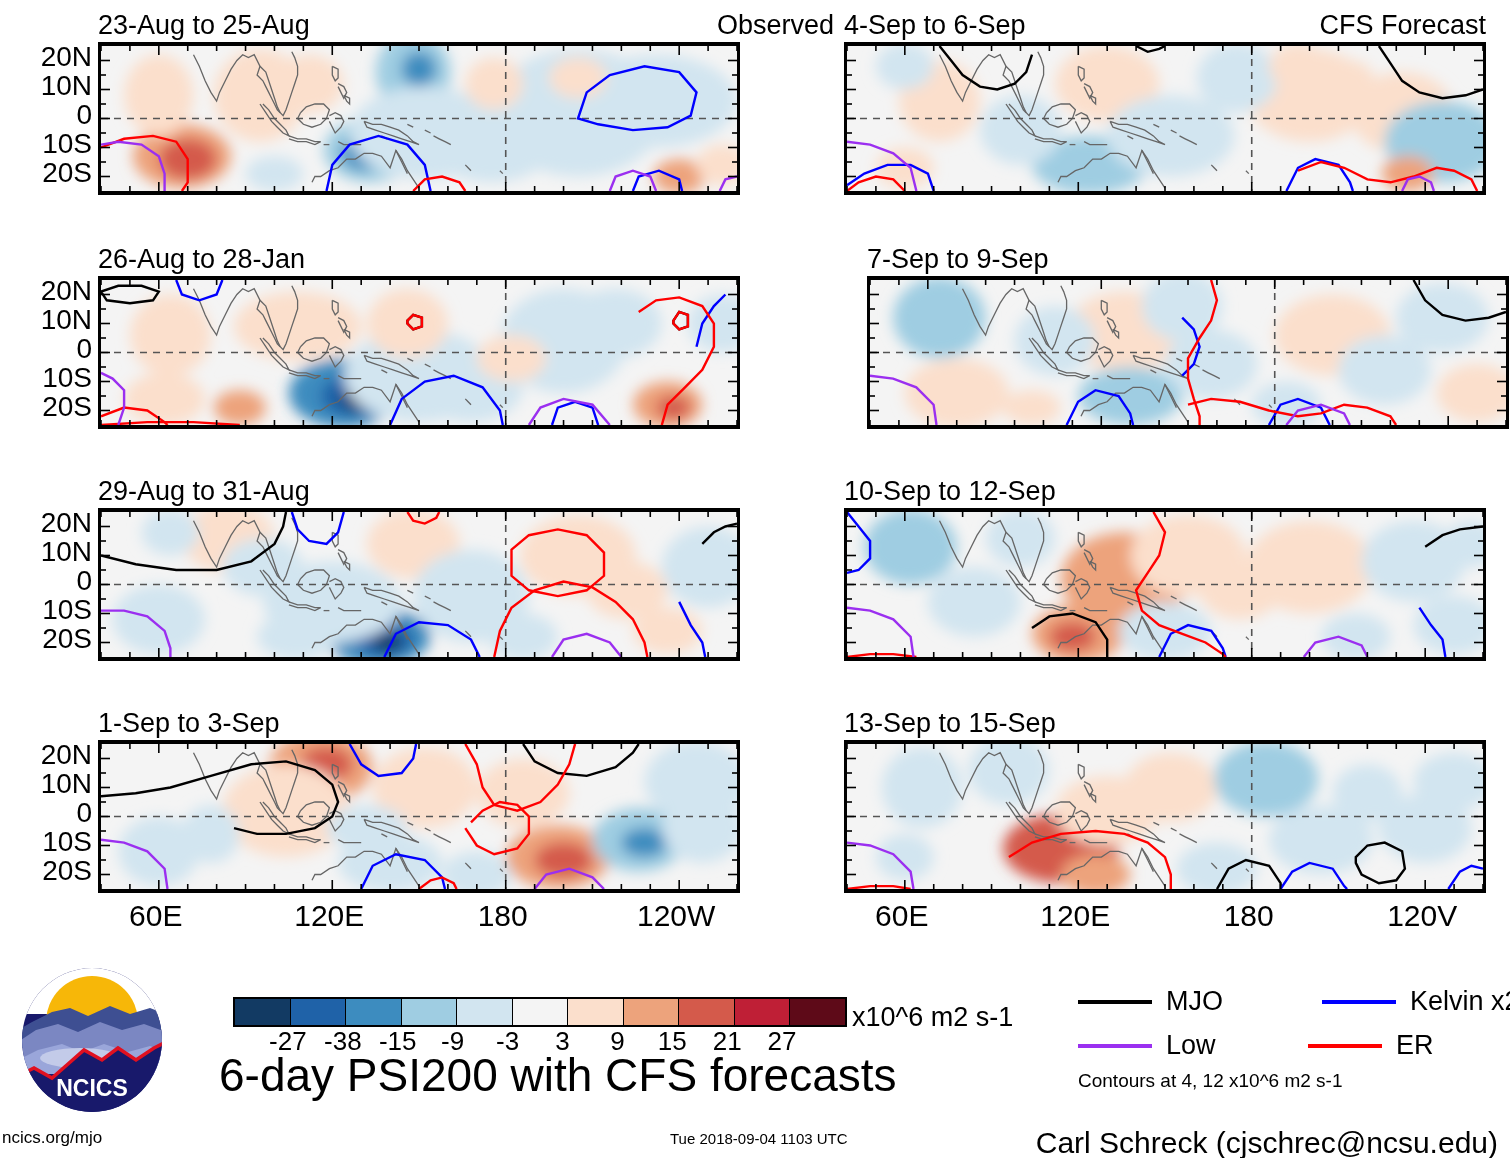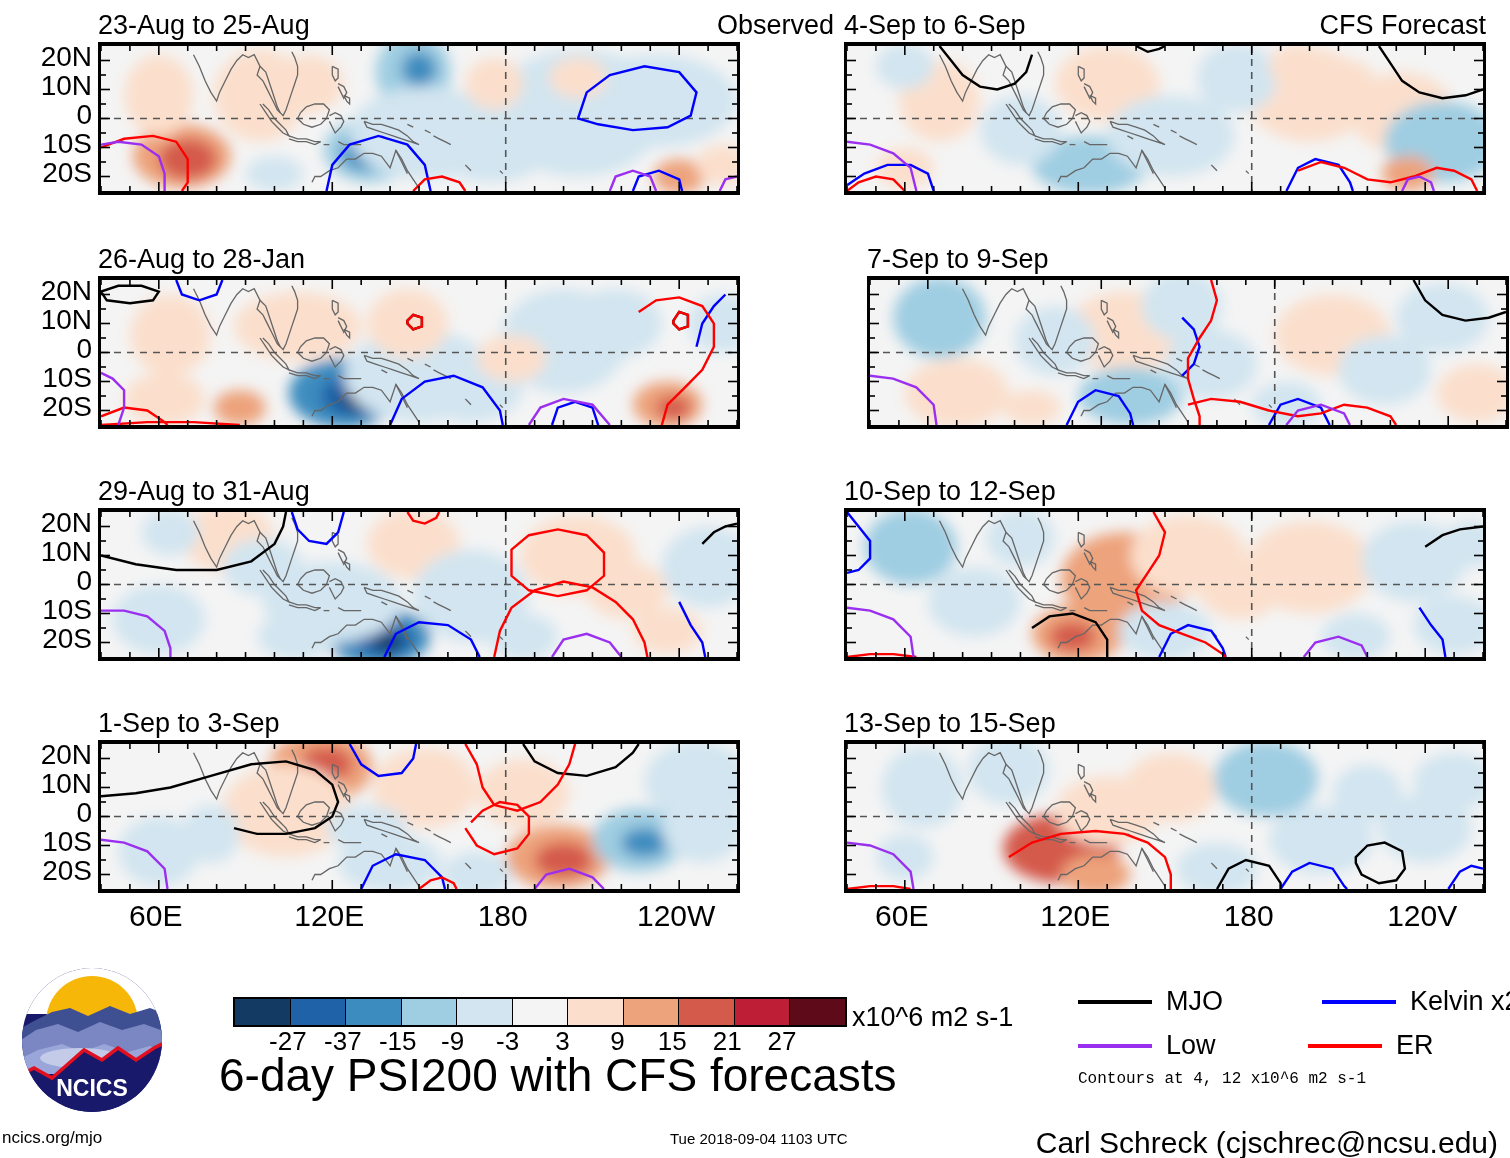--- a/index.html
+++ b/index.html
@@ -33,21 +33,21 @@
   .cbar-ticks{position:absolute;left:233px;top:1028px;width:604px;height:28px;}
   .cbar-ticks span{position:absolute;font-size:26px;line-height:1;transform:translateX(-50%);}
   .cbar-units{position:absolute;left:852px;top:1002px;font-size:27px;}
   .bigtitle{position:absolute;left:219px;top:1052px;font-size:46px;line-height:1;white-space:nowrap;}
   .stamp{position:absolute;left:670px;top:1130px;font-size:15px;}
 
   .leg{position:absolute;left:1078px;top:988px;width:420px;height:80px;}
   .leg-row{position:absolute;display:flex;align-items:center;}
   .leg-line{display:block;width:74px;height:4px;margin-right:14px;}
   .leg-lbl{font-size:27px;line-height:1;white-space:nowrap;}
-  .leg-note{position:absolute;left:1078px;top:1070px;font-size:16px;white-space:nowrap;font-family:Liberation Mono, monospace;}
+  .leg-note{position:absolute;left:1078px;top:1070px;font-size:19px;white-space:nowrap;}
   .credit{position:absolute;right:12px;top:1126px;font-size:30px;white-space:nowrap;}
 </style>
 </head>
 <body>
 
 <div id="panels">
     <div class="panel-wrap" style="left: 98px; top: 42px; width: 736px; height: 153px;">
       <div class="panel-title">23-Aug to 25-Aug</div>
       <div class="panel-corner">Observed</div>
       <div class="map" style="width: 636px; height: 145px;">
@@ -1162,21 +1162,21 @@
     <i style="background: rgb(210, 229, 240);"></i>
     <i style="background: rgb(244, 244, 244);"></i>
     <i style="background: rgb(251, 223, 204);"></i>
     <i style="background: rgb(237, 163, 124);"></i>
     <i style="background: rgb(212, 90, 75);"></i>
     <i style="background: rgb(191, 31, 54);"></i>
     <i style="background: rgb(94, 10, 24);"></i>
   </div>
 <div class="cbar-ticks" id="cbar-ticks">
     <span style="left: 54.9091px;">-27</span>
-    <span style="left: 109.818px;">-37</span>
+    <span style="left: 109.818px;">-38</span>
     <span style="left: 164.727px;">-15</span>
     <span style="left: 219.636px;">-9</span>
     <span style="left: 274.545px;">-3</span>
     <span style="left: 329.455px;">3</span>
     <span style="left: 384.364px;">9</span>
     <span style="left: 439.273px;">15</span>
     <span style="left: 494.182px;">21</span>
     <span style="left: 549.091px;">27</span>
   </div>
 <div class="cbar-units">x10^6 m2 s-1</div>

